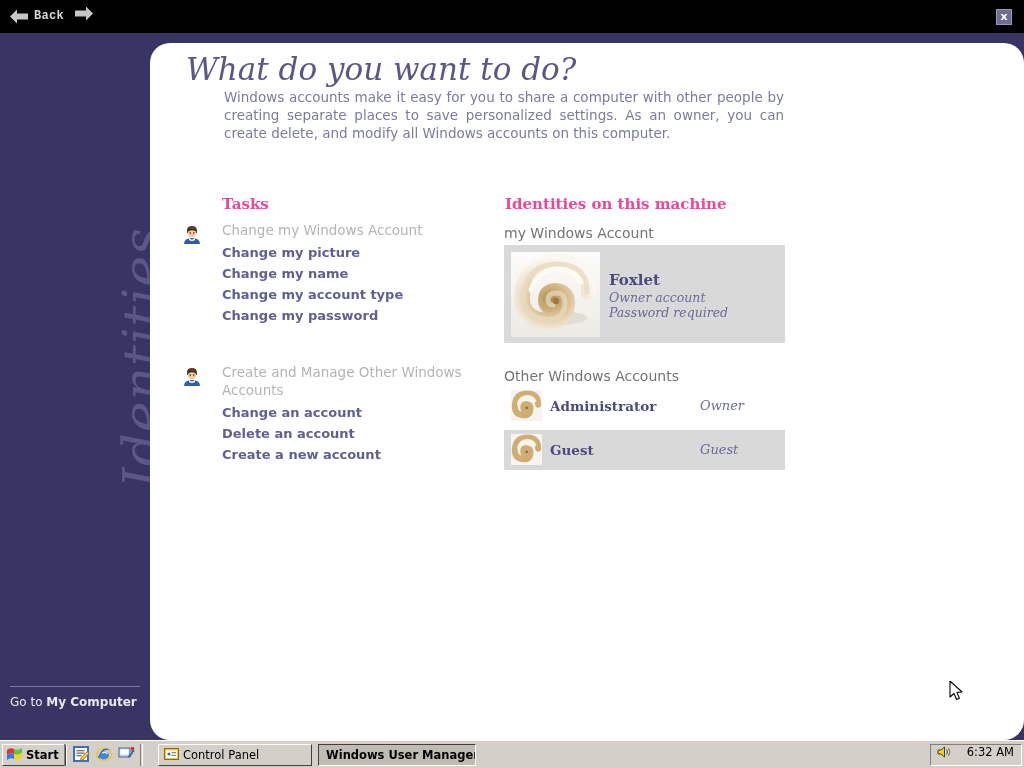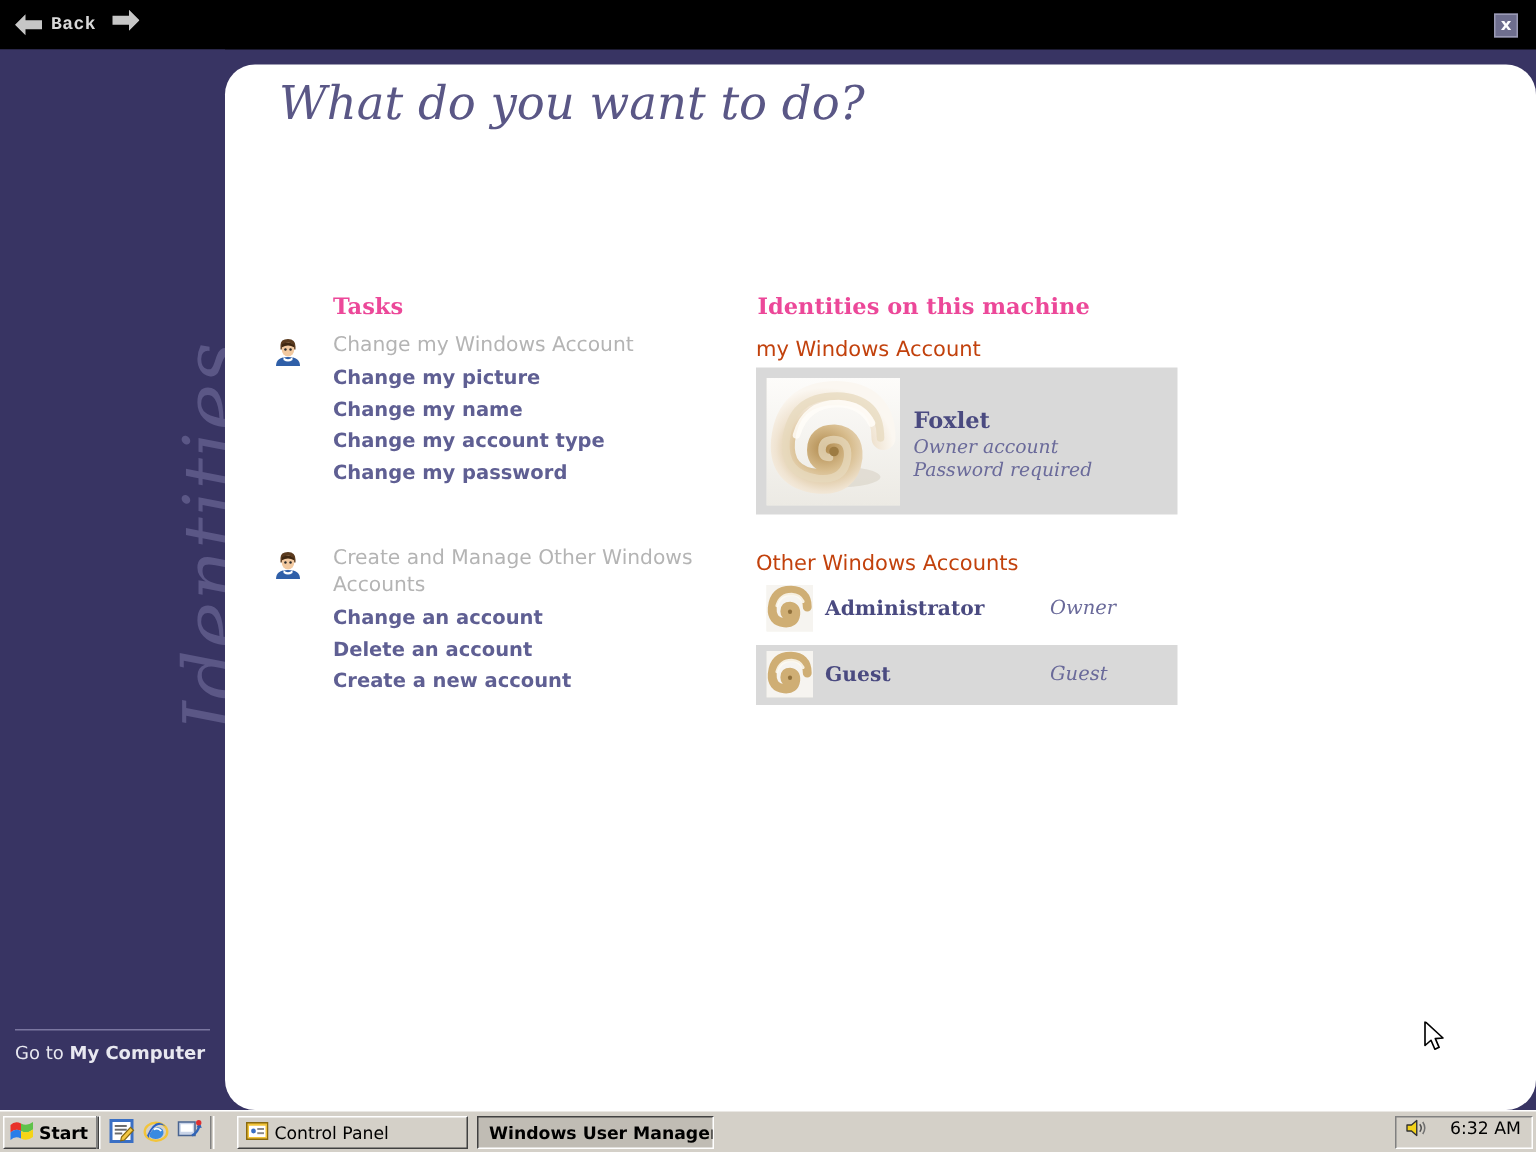--- a/index.html
+++ b/index.html
@@ -189,21 +189,21 @@
     font-weight: bold;
     font-size: 13px;
     line-height: 21px;
     cursor: default;
     white-space: nowrap;
   }
 
   
   .ident-sub {
     position: absolute;
-    color: #c2410c;
+    color: #737373;
     font-family: "DejaVu Sans", sans-serif;
     font-size: 14px;
     white-space: nowrap;
   }
   .ident-sub.s1 { left: 354px; top: 182px; }
   .ident-sub.s2 { left: 354px; top: 325px; }
 
   .owner-card {
     position: absolute;
     left: 354px; top: 202px;
@@ -401,20 +401,21 @@
     </div>
     <div class="sidebar-divider"></div>
     <div class="sidebar-link">
       <span>Go to </span><b>My Computer</b>
     </div>
   </div>
 
   <div class="panel">
 
     <div class="heading">What do you want to do?</div>
+    <div class="intro">Windows accounts make it easy for you to share a computer with other people by creating separate places to save personalized settings. As an owner, you can create delete, and modify all Windows accounts on this computer.</div>
 
     <div class="col-head tasks">Tasks</div>
     <div class="col-head identities">Identities on this machine</div>
 
     <div class="task-group g1">
       <span class="task-icon">
         <svg width="20" height="20" viewBox="0 0 20 20">
           <rect x="0" y="0" width="20" height="20" fill="#ffffff"></rect>
           <path d="M5 6 Q5 2 10 2 Q15 2 15 7 L15 9 L5 9 Z" fill="#5a3a1e"></path>
           <ellipse cx="10" cy="9" rx="4.2" ry="4.6" fill="#f2c9a0"></ellipse>

